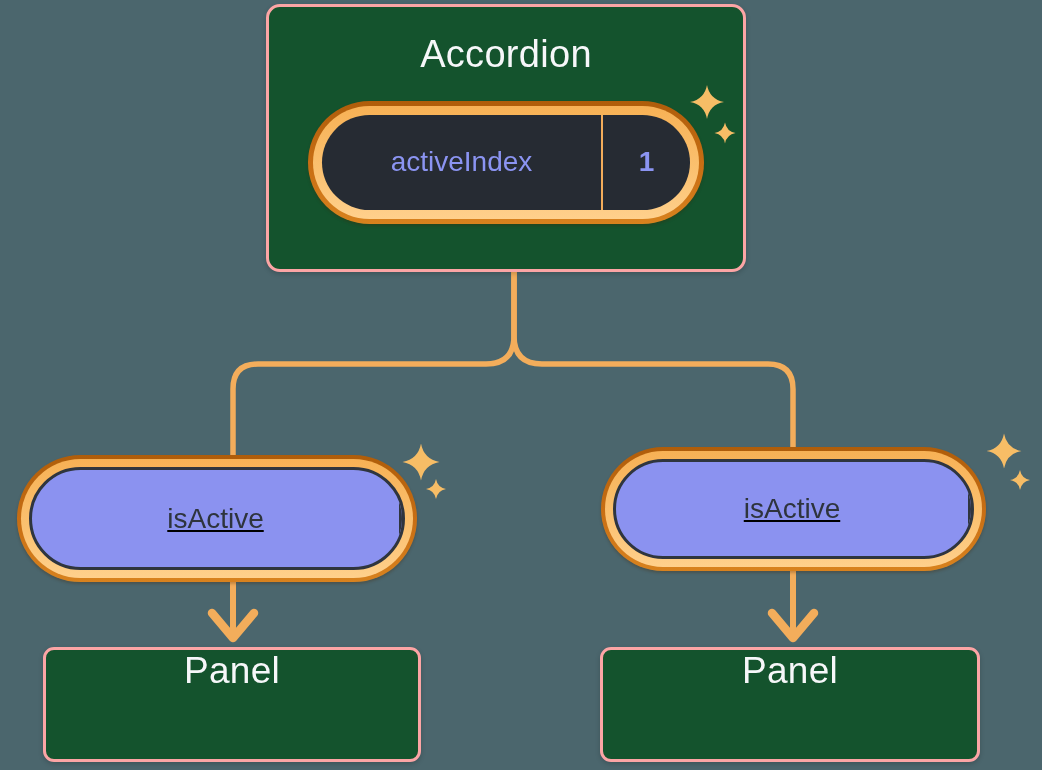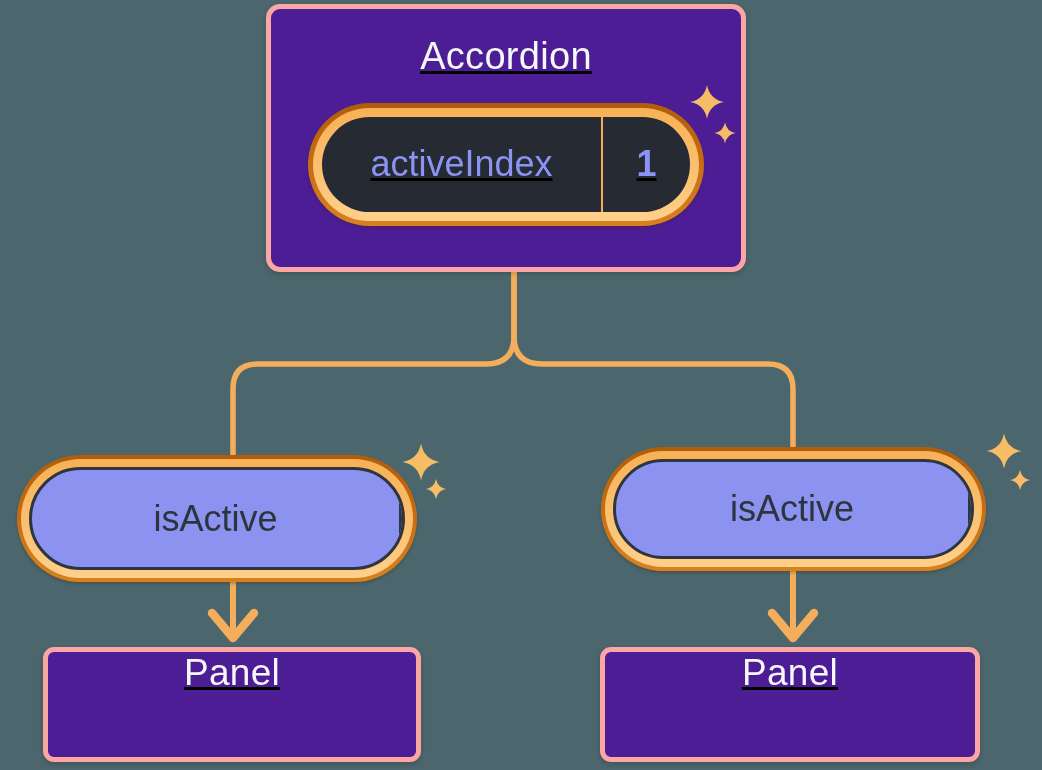--- a/index.html
+++ b/index.html
@@ -8,27 +8,26 @@
     background: #4B666D;
     font-family: "Liberation Sans", sans-serif;
     position: relative;
     overflow: hidden;
   }
   .stage { position: absolute; inset: 0; width: 1042px; height: 770px; }
 
   
   .node {
     position: absolute;
-    background: #4c1d95;
-    border: 5px solid #fca5a5;
+    background: #14532d;
+    border: 3px solid #fca5a5;
     border-radius: 14px;
     box-sizing: border-box;
     box-shadow: 0 2px 5px rgba(0,0,0,0.18);
     z-index: 2;
-    text-decoration: underline;
   }
   .accordion-node {
     left: 266px; top: 4px; width: 480px; height: 268px;
     display: flex; flex-direction: column; align-items: center;
   }
   .node-title {
     color: #F6F7F9;
     font-size: 38px;
     font-weight: 500;
     letter-spacing: 0.3px;
@@ -59,40 +58,40 @@
   }
   .pill-core {
     border-radius: 999px;
     display: flex;
     align-items: stretch;
     box-sizing: border-box;
     overflow: hidden;
   }
   .cell {
     display: flex; align-items: center; justify-content: center;
-    font-size: 36px;
+    font-size: 28px;
     white-space: nowrap;
     text-align: right;
   }
 
   
   .state-pill { margin-top: 23px; }
   .state-pill .pill-outer { padding: 5px; }
   .state-pill .pill-mid   { padding: 9px; }
   .state-pill .pill-core  { width: 368px; height: 95px; background: #262B33; }
   .state-pill .cell-label { flex: 1; color: #8B94F2; }
   .state-pill .divider    { width: 2px; background: #F3AD5B; }
   .state-pill .cell-value { width: 87px; color: #8B94F2; font-weight: 700; }
 
   
   .prop-pill { position: absolute; z-index: 2; }
   .prop-pill-left  { left: 17px;  top: 455px; }
   .prop-pill-right { left: 601px; top: 447px; }
   .prop-pill .pill-outer { padding: 4px; }
-  .prop-pill .pill-mid   { padding: 8px; }
+  .prop-pill .pill-mid   { padding: 8px; text-decoration: underline; }
   .prop-pill .pill-core  {
     background: #8B92F0;
     border: 3px solid #2F353E;
   }
   .prop-pill-left  .pill-core { width: 376px; height: 103px; }
   .prop-pill-right .pill-core { width: 361px; height: 100px; }
   .prop-pill .cell-label { flex: 1; color: #2E343D; }
   .prop-pill .divider    { width: 3px; background: #2F353E; }
   .prop-pill .cell-value { color: #2E343D; font-weight: 700; }
   .prop-pill-left  .cell-value { width: 154px; }

